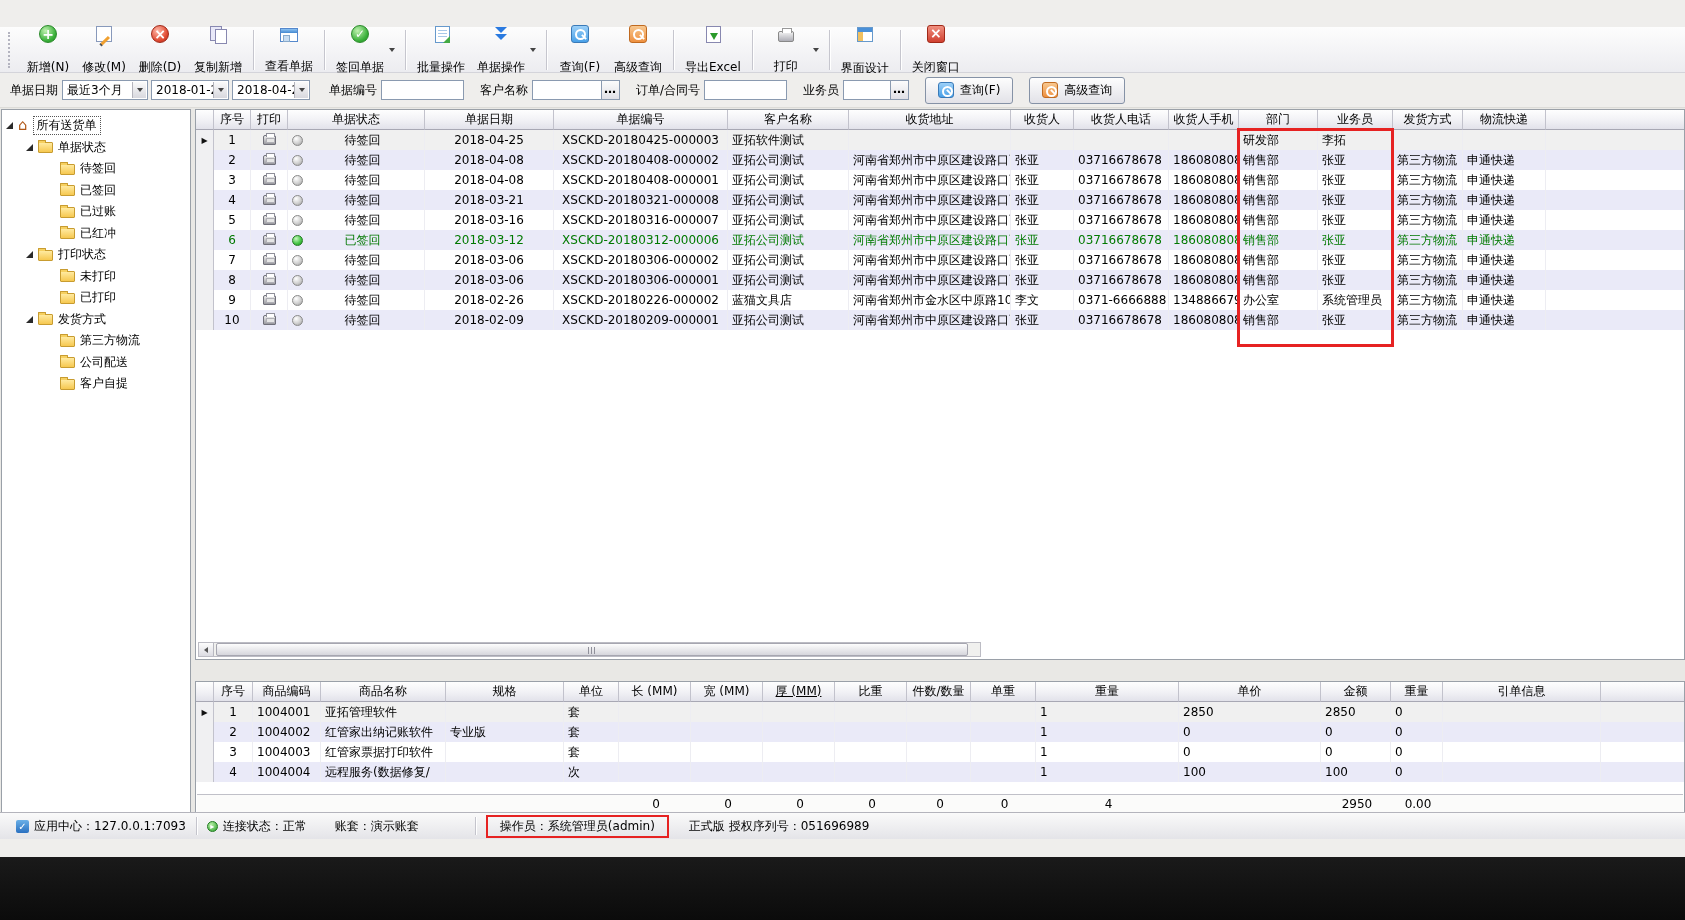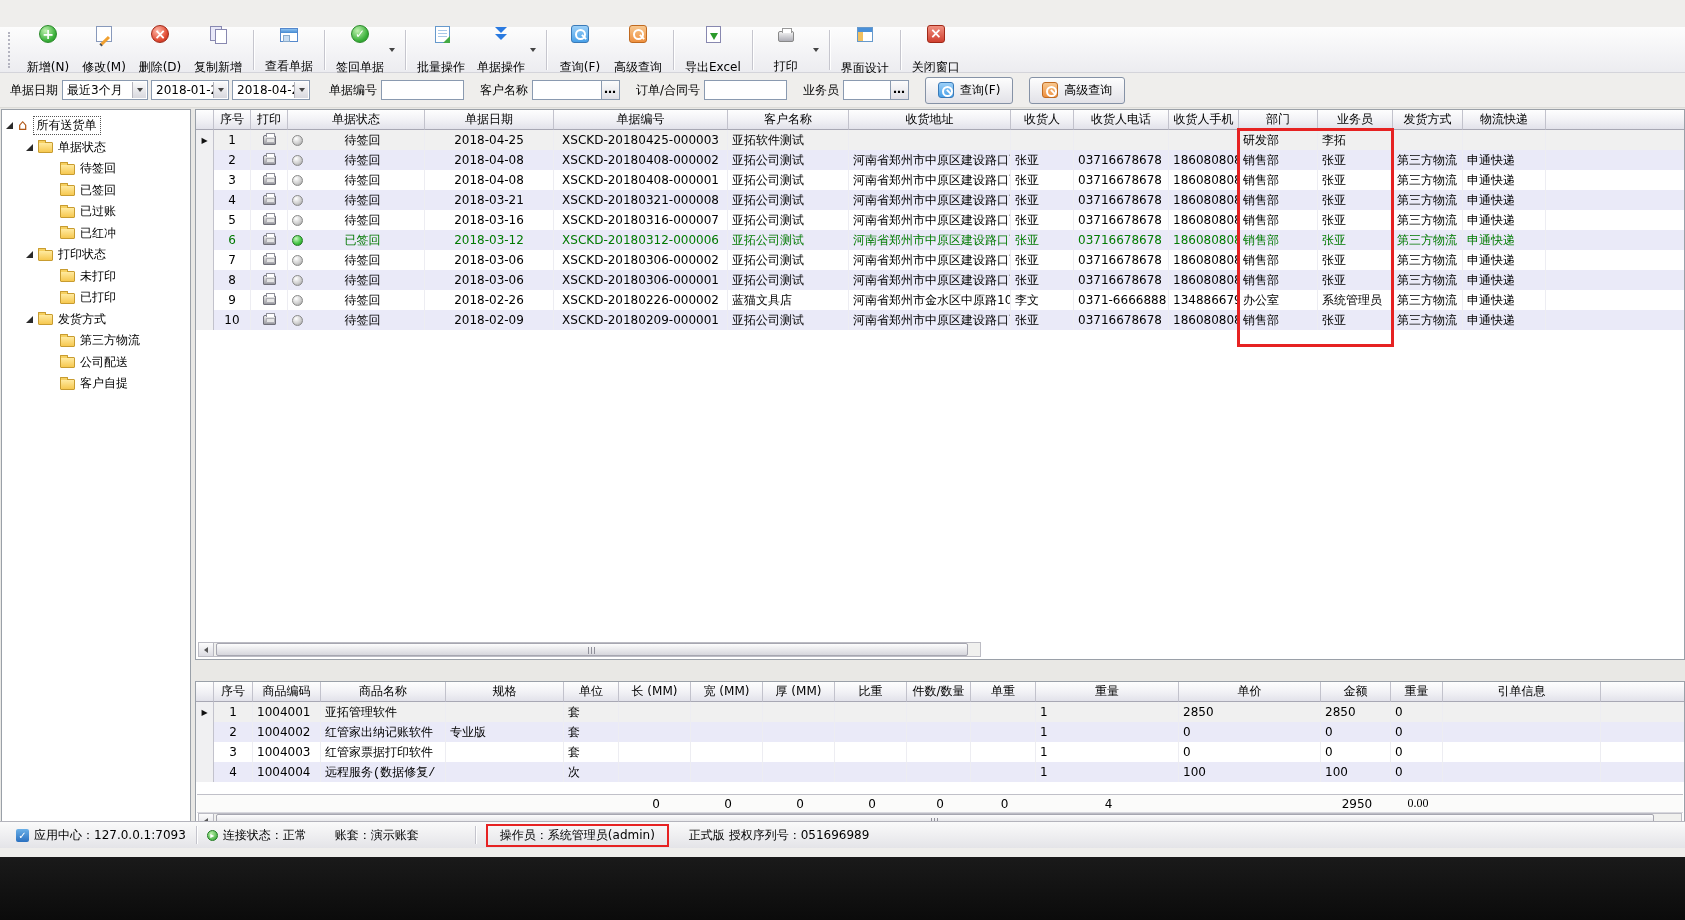--- a/index.html
+++ b/index.html
@@ -107,21 +107,21 @@
 .sthumb::after{content:"";position:absolute;left:50%;top:3px;width:8px;height:7px;margin-left:-4px;background:repeating-linear-gradient(90deg,#90909a 0 1px,transparent 1px 3px)}
 
 .sectionrow{position:absolute;top:551px;left:0;right:0;height:21px;display:flex;align-items:center;background:#efeeec;padding:0 5px}
 .sectitle{margin-left:14px}
 .legend{margin-left:auto;white-space:nowrap}
 .legend .lg-green{color:#008000;margin-left:14px}
 .detailgrid{position:absolute;top:572px;left:0;right:0;bottom:0;background:#fff;border:1px solid #9aa0a8;overflow:hidden}
 .totalsrow{position:absolute;left:1px;right:1px;bottom:16px;height:19px;display:flex;background:#fbfbfa;border-top:1px solid #c0c0c8;border-bottom:1px solid #d8d8de;align-items:center}
 .tcell{flex:none;text-align:center;overflow:hidden;white-space:nowrap}
 
-.statusbar{position:absolute;left:0;bottom:9px;right:0;height:27px;background:linear-gradient(#fafafa,#e4e4e8);border-top:1px solid #b4b4bc;display:flex;align-items:center;padding:0 6px}
+.statusbar{position:absolute;left:0;bottom:18px;right:0;height:27px;background:linear-gradient(#fafafa,#e4e4e8);border-top:1px solid #b4b4bc;display:flex;align-items:center;padding:0 6px}
 .sb-item{display:flex;align-items:center;gap:5px;padding:0 10px;height:26px;white-space:nowrap}
 .sb-sep{width:1px;height:18px;background:#c4c4cc;box-shadow:1px 0 0 #fff;flex:none}
 .sb-op{border:2px solid #e62222;padding:1px 12px;display:flex;align-items:flex-start;margin:0 10px;white-space:nowrap}
 .sb-ico-app{width:13px;height:13px;border-radius:2px;background:linear-gradient(#6ab0e8,#2a70c0);position:relative;flex:none}
 .sb-ico-app::before{content:"\2713";position:absolute;inset:0;color:#fff;font-size:10px;line-height:13px;text-align:center}
 .sb-ico-conn{width:11px;height:11px;border-radius:50%;background:radial-gradient(circle at 35% 30%,#b8f0a8,#2aa02a);border:1px solid #1f7a1f;position:relative;flex:none}
 .sb-ico-conn::before{content:"\25B8";position:absolute;inset:0;color:#fff;font-size:8px;line-height:10px;text-align:center}
 </style>
 </head>
 <body>
@@ -563,21 +563,21 @@
         <div class="detailgrid">
           <div class="grid-header" id="dt-header">
               <div class="hcell ind"></div>
               <div class="hcell" style="width: 39px;">序号</div>
               <div class="hcell" style="width: 68px;">商品编码</div>
               <div class="hcell" style="width: 125px;">商品名称</div>
               <div class="hcell" style="width: 118px;">规格</div>
               <div class="hcell" style="width: 55px;">单位</div>
               <div class="hcell" style="width: 72px;">长 (MM)</div>
               <div class="hcell" style="width: 72px;">宽 (MM)</div>
-              <div class="hcell" style="width: 72px;">厚 (MM)</div>
+              <div class="hcell" style="width: 72px; text-decoration: underline;">厚 (MM)</div>
               <div class="hcell" style="width: 72px;">比重</div>
               <div class="hcell" style="width: 64px;">件数/数量</div>
               <div class="hcell" style="width: 65px;">单重</div>
               <div class="hcell" style="width: 143px;">重量</div>
               <div class="hcell" style="width: 142px;">单价</div>
               <div class="hcell" style="width: 70px;">金额</div>
               <div class="hcell" style="width: 52px;">重量</div>
               <div class="hcell" style="width: 158px;">引单信息</div>
               <div class="hcell fill"></div>
             </div>
@@ -636,21 +636,21 @@
                 <div class="cell" style="width: 143px;">1</div>
                 <div class="cell" style="width: 142px;">0</div>
                 <div class="cell" style="width: 70px;">0</div>
                 <div class="cell" style="width: 52px;">0</div>
                 <div class="cell" style="width: 158px;"></div>
               </div>
               <div class="grow alt">
                 <div class="cell ind"></div>
                 <div class="cell a-c" style="width: 39px;">4</div>
                 <div class="cell" style="width: 68px;">1004004</div>
-                <div class="cell" style="width: 125px; font-family: Liberation Mono, monospace;">远程服务(数据修复/</div>
+                <div class="cell" style="width: 125px;">远程服务(数据修复/</div>
                 <div class="cell" style="width: 118px;"></div>
                 <div class="cell" style="width: 55px;">次</div>
                 <div class="cell" style="width: 72px;"></div>
                 <div class="cell" style="width: 72px;"></div>
                 <div class="cell" style="width: 72px;"></div>
                 <div class="cell" style="width: 72px;"></div>
                 <div class="cell" style="width: 64px;"></div>
                 <div class="cell" style="width: 65px;"></div>
                 <div class="cell" style="width: 143px;">1</div>
                 <div class="cell" style="width: 142px;">100</div>
@@ -668,21 +668,21 @@
               <div class="tcell" style="width: 55px;"></div>
               <div class="tcell" style="width: 72px;">0</div>
               <div class="tcell" style="width: 72px;">0</div>
               <div class="tcell" style="width: 72px;">0</div>
               <div class="tcell" style="width: 72px;">0</div>
               <div class="tcell" style="width: 64px;">0</div>
               <div class="tcell" style="width: 65px;">0</div>
               <div class="tcell" style="width: 143px;">4</div>
               <div class="tcell" style="width: 142px;"></div>
               <div class="tcell" style="width: 70px;">2950</div>
-              <div class="tcell" style="width: 52px; font-family: Liberation Serif, serif;">0.00</div>
+              <div class="tcell" style="width: 52px;">0.00</div>
               <div class="tcell" style="width: 158px;"></div>
             </div>
           <div class="hscroll hs-det">
             <div class="sbtn">
                 <i></i>
               </div>
             <div class="sthumb" style="width:1438px;margin-left:2px"></div>
           </div>
         </div>
       </div>

